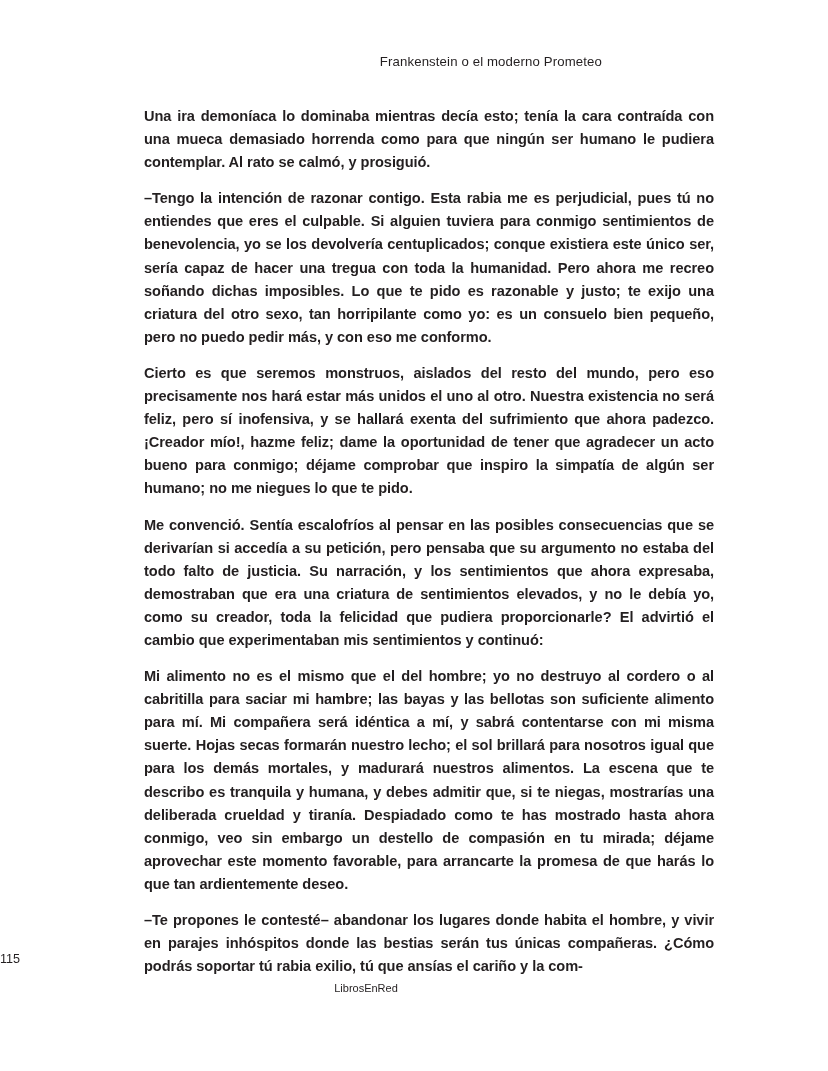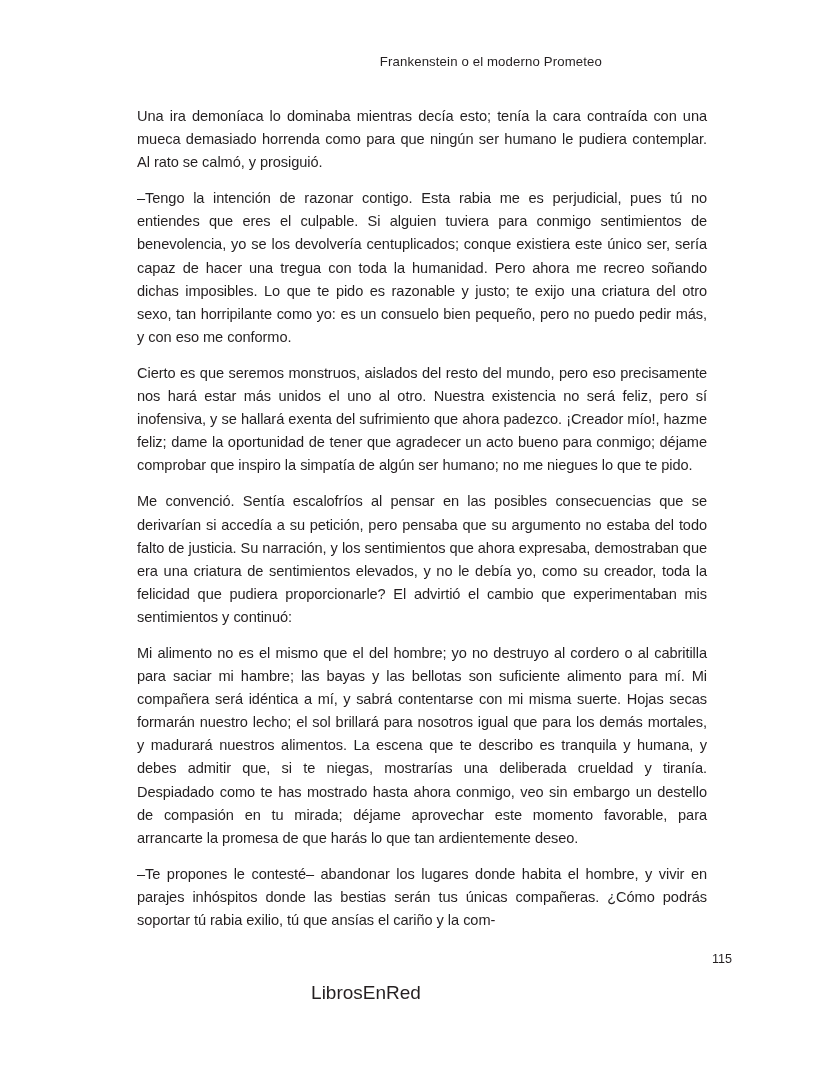--- a/index.html
+++ b/index.html
@@ -25,52 +25,53 @@
     top: 54px;
     right: 130px;
     font-size: 13.2px;
     letter-spacing: 0.01em;
     color: #231f20;
     white-space: nowrap;
   }
   .content {
     position: absolute;
     top: 105px;
-    left: 137px;
+    left: 144px;
     width: 570px;
+    font-weight: bold;
   }
   .content p {
     margin: 0 0 13px 0;
     font-size: 14.6px;
     line-height: 23.1px;
     text-align: justify;
     text-justify: inter-word;
     color: #231f20;
     letter-spacing: -0.005em;
     word-spacing: 0.005em;
   }
   .content p:last-child {
     margin-bottom: 0;
   }
   .page-number {
     position: absolute;
     top: 952px;
     left: 0;
     right: 0;
-    text-align: right;
+    text-align: left;
     font-size: 12.6px;
     color: #231f20;
   }
   .imprint {
     position: absolute;
     top: 982px;
     left: 0;
     right: 0;
     text-align: center;
-    font-size: 19px;
+    font-size: 11px;
     color: #231f20;
   }
 </style>
 </head>
 <body>
 
 <div class="page">
 
   <div class="running-head">Frankenstein o el moderno Prometeo</div>
 

